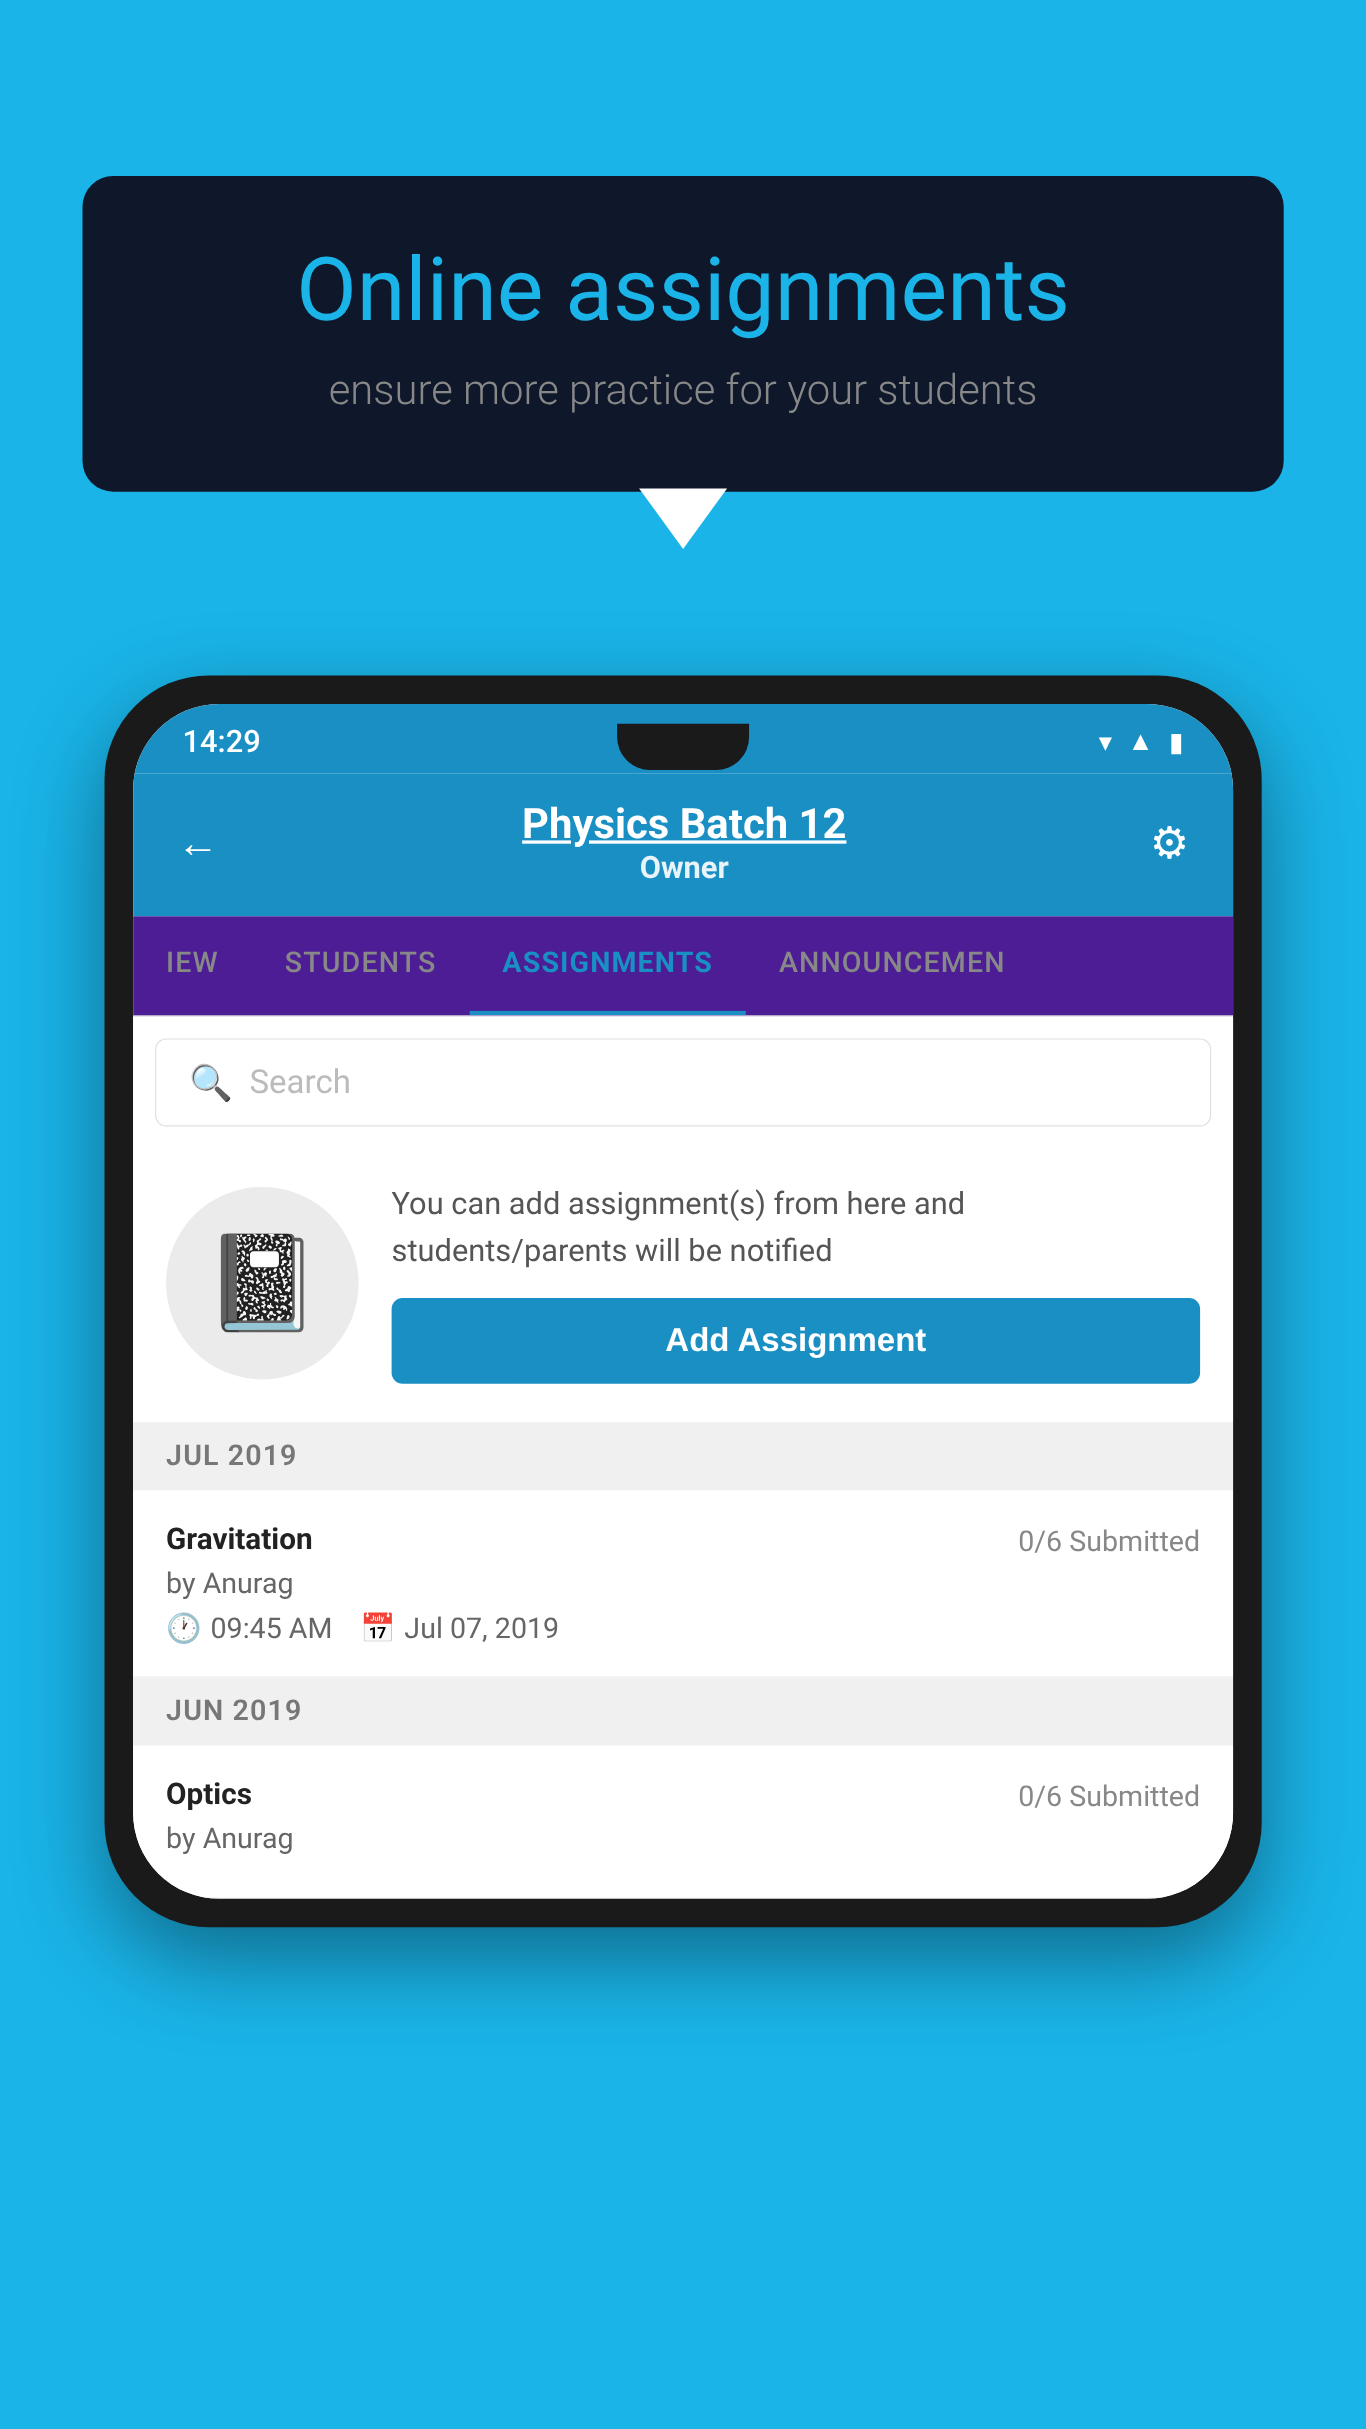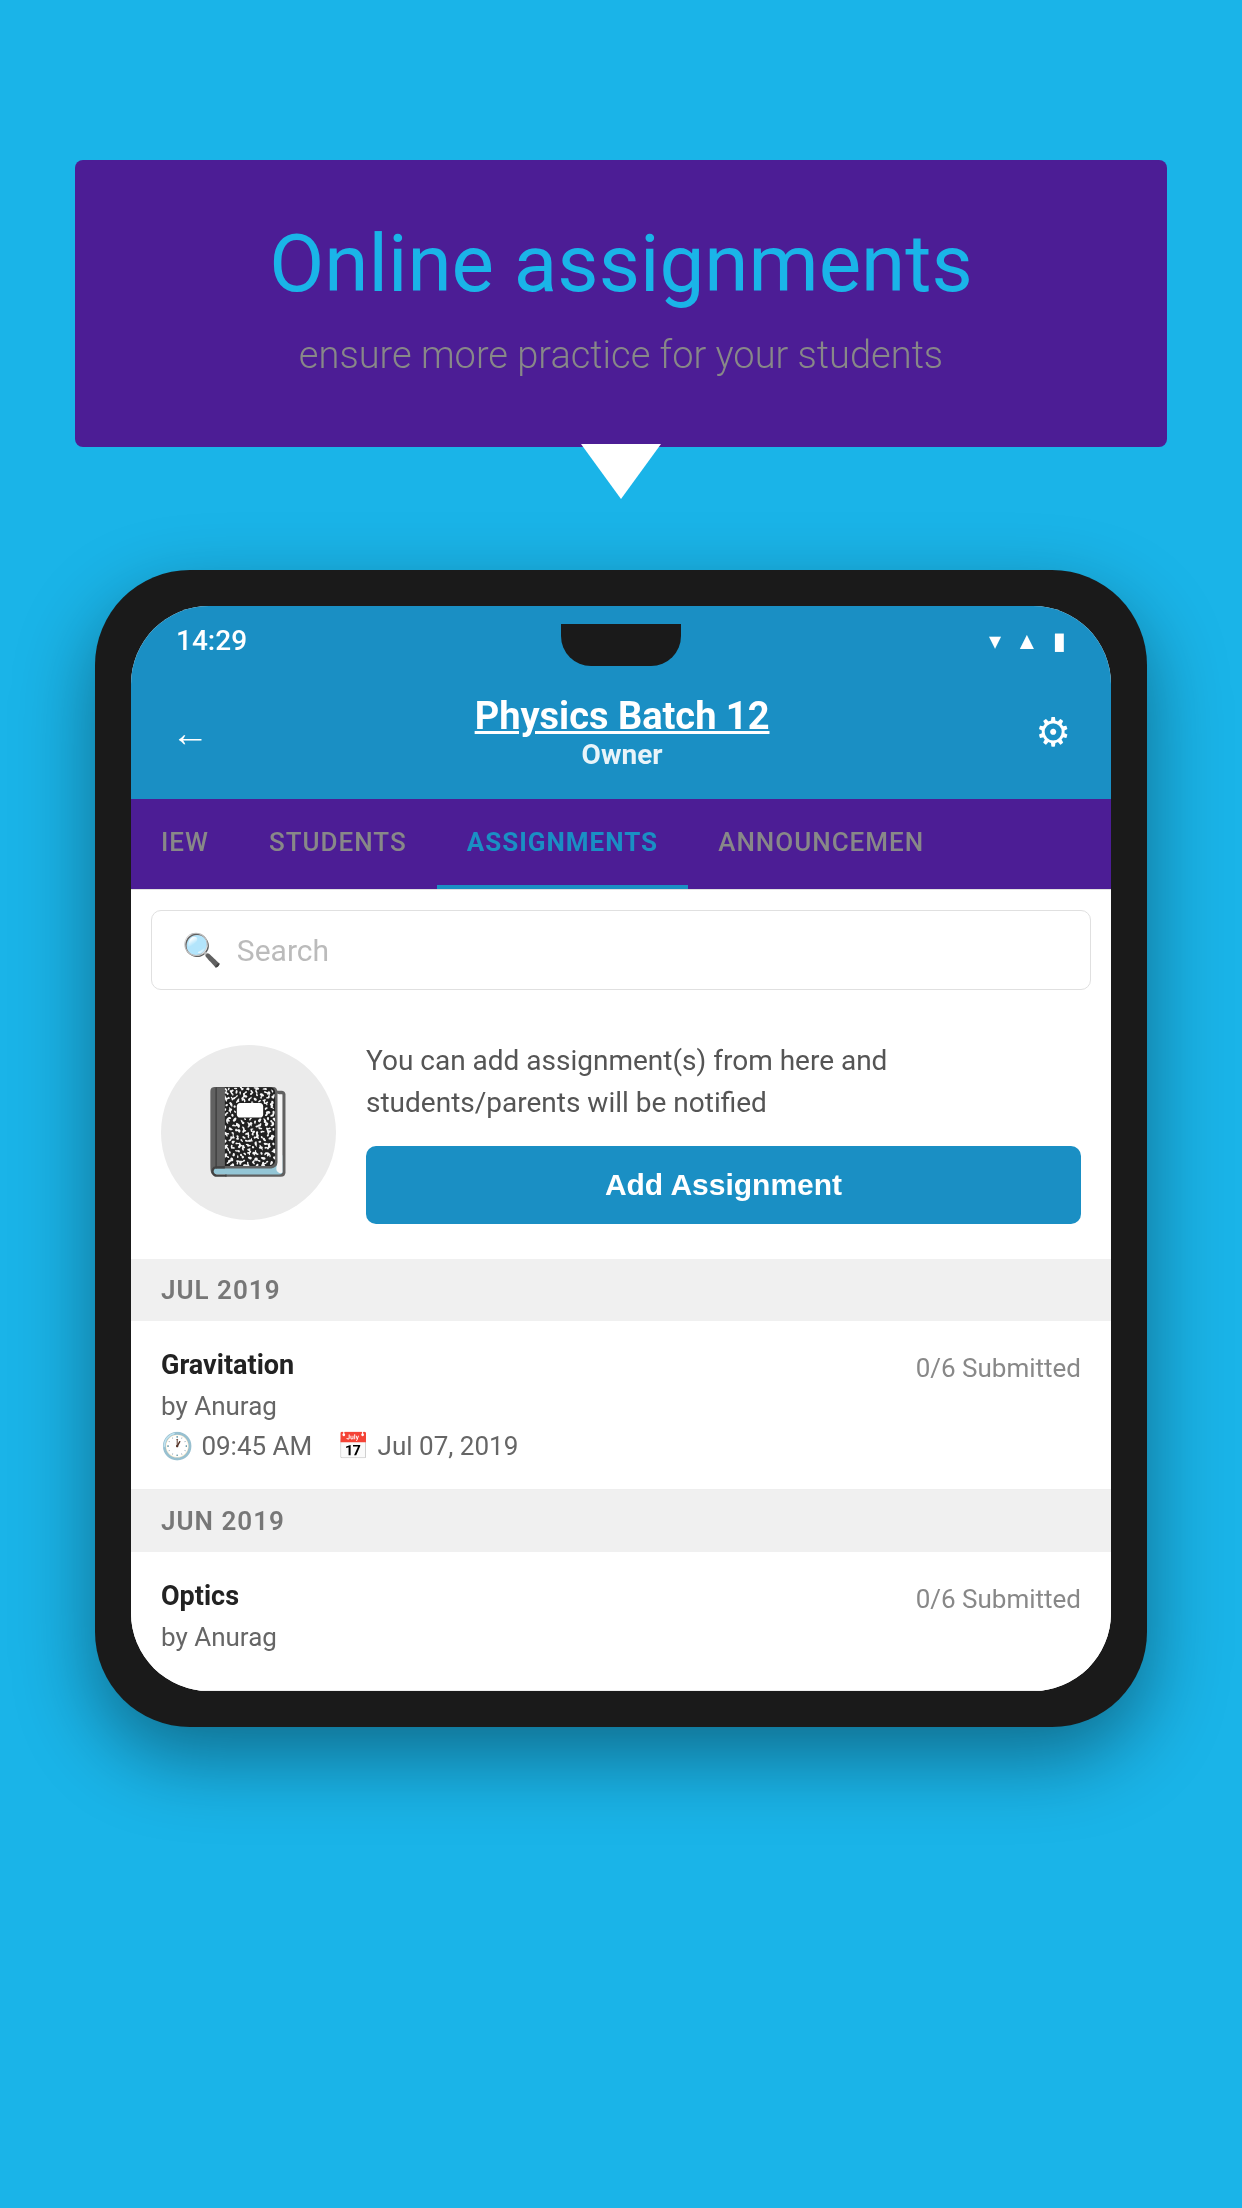--- a/index.html
+++ b/index.html
@@ -15,22 +15,22 @@
 
     
     .speech-bubble-container {
       position: absolute;
       top: 160px;
       left: 75px;
       right: 75px;
     }
 
     .speech-bubble {
-      background: #4c1d95;
-      border-radius: 8px;
+      background: #0f172a;
+      border-radius: 28px;
       padding: 60px 70px 70px;
       position: relative;
     }
 
     .speech-bubble::after {
       content: '';
       position: absolute;
       bottom: -52px;
       left: 50%;
       transform: translateX(-50%);
@@ -61,25 +61,26 @@
     .phone-wrapper {
       position: absolute;
       top: 570px;
       left: 95px;
       right: 95px;
     }
 
     .phone {
       background: #1a1a1a;
       border-radius: 95px;
-      padding: 18px;
+      padding: 8px;
       position: relative;
       width: 100%;
       overflow: hidden;
       box-shadow: 0 30px 80px rgba(0,0,0,0.4);
+      margin-top: 44px;
     }
 
     
     .phone-screen {
       margin: 18px 18px 18px 18px;
       border-radius: 78px;
       overflow: hidden;
       background: white;
     }
 

